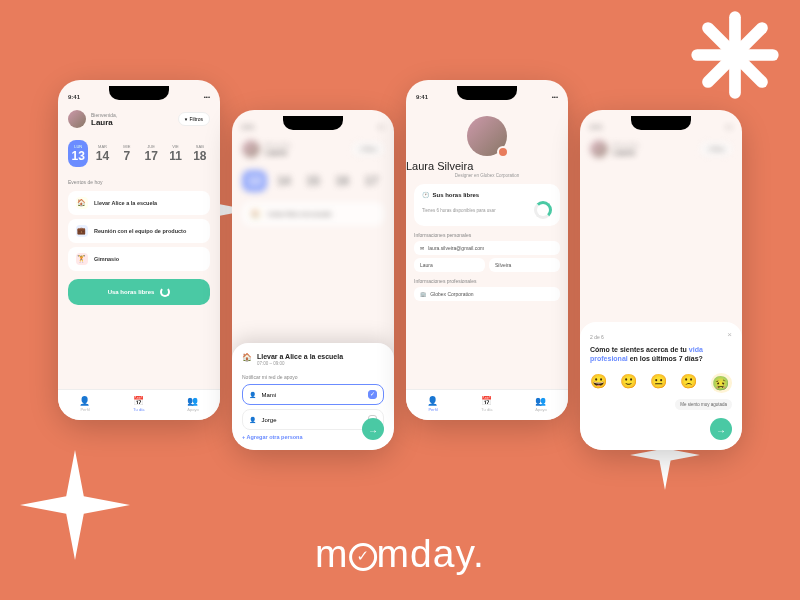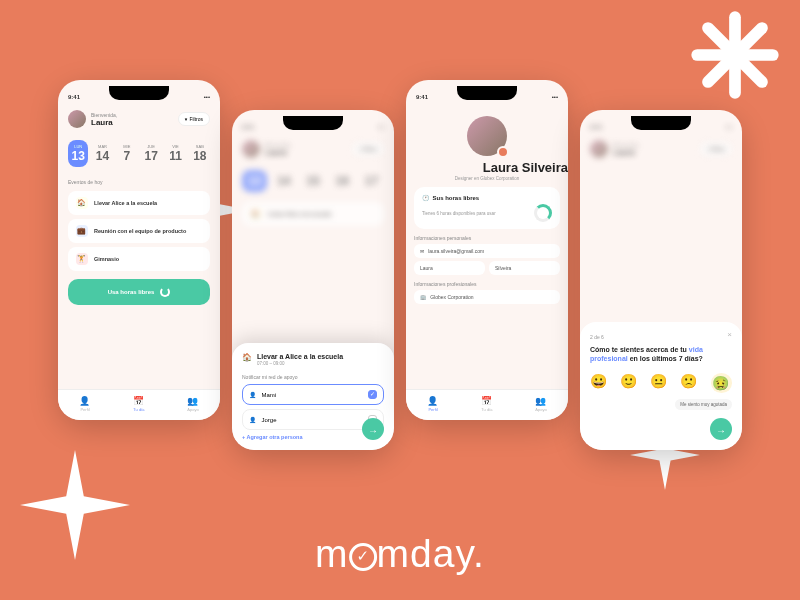--- a/index.html
+++ b/index.html
@@ -44,21 +44,21 @@
 .person{display:flex;align-items:center;gap:5px;border:1px solid #eee;border-radius:8px;padding:5px 6px;margin-bottom:4px}
 .person.sel{border-color:#6b8cff}
 .check{width:9px;height:9px;border:1px solid #ccc;border-radius:3px;margin-left:auto}
 .person.sel .check{background:#6b8cff;border-color:#6b8cff;position:relative}
 .person.sel .check::after{content:"✓";color:#fff;font-size:6px;position:absolute;top:-1px;left:1px}
 .addlink{color:#6b8cff;font-size:5.5px;font-weight:600;margin-top:4px}
 .fab{position:absolute;right:10px;bottom:10px;width:22px;height:22px;border-radius:50%;background:#4ac9a4;color:#fff;display:flex;align-items:center;justify-content:center;font-size:10px}
 
 .prof-avatar{width:40px;height:40px;border-radius:50%;background:linear-gradient(135deg,#c9a,#876);margin:12px auto 4px;position:relative}
 .prof-badge{position:absolute;bottom:-2px;right:-2px;width:12px;height:12px;border-radius:50%;background:#e87c5c;border:2px solid #fdf5f2}
-.prof-name{text-align:right;font-size:13px;font-weight:700;color:#222}
+.prof-name{text-align:left;font-size:11px;font-weight:400;color:#222}
 .prof-sub{text-align:center;font-size:4.5px;color:#999;margin-top:1px}
 .card{margin:6px 8px;background:#fff;border-radius:10px;padding:7px 8px}
 .card-title{font-size:6px;font-weight:700;color:#222;display:flex;align-items:center;gap:3px}
 .free-row{display:flex;justify-content:space-between;align-items:center;margin-top:3px}
 .card-sub{font-size:4.5px;color:#999}
 .ring{width:18px;height:18px;border:3px solid #eee;border-top-color:#4ac9a4;border-right-color:#4ac9a4;border-radius:50%}
 .info-label{font-size:5px;color:#888;margin:6px 8px 2px}
 .info-field{margin:3px 8px;background:#fff;border-radius:6px;padding:4px 6px;font-size:5px;color:#555;display:flex;align-items:center;gap:4px}
 .info-row{display:flex;gap:4px;margin:3px 8px}
 .info-row .info-field{margin:0;flex:1}

